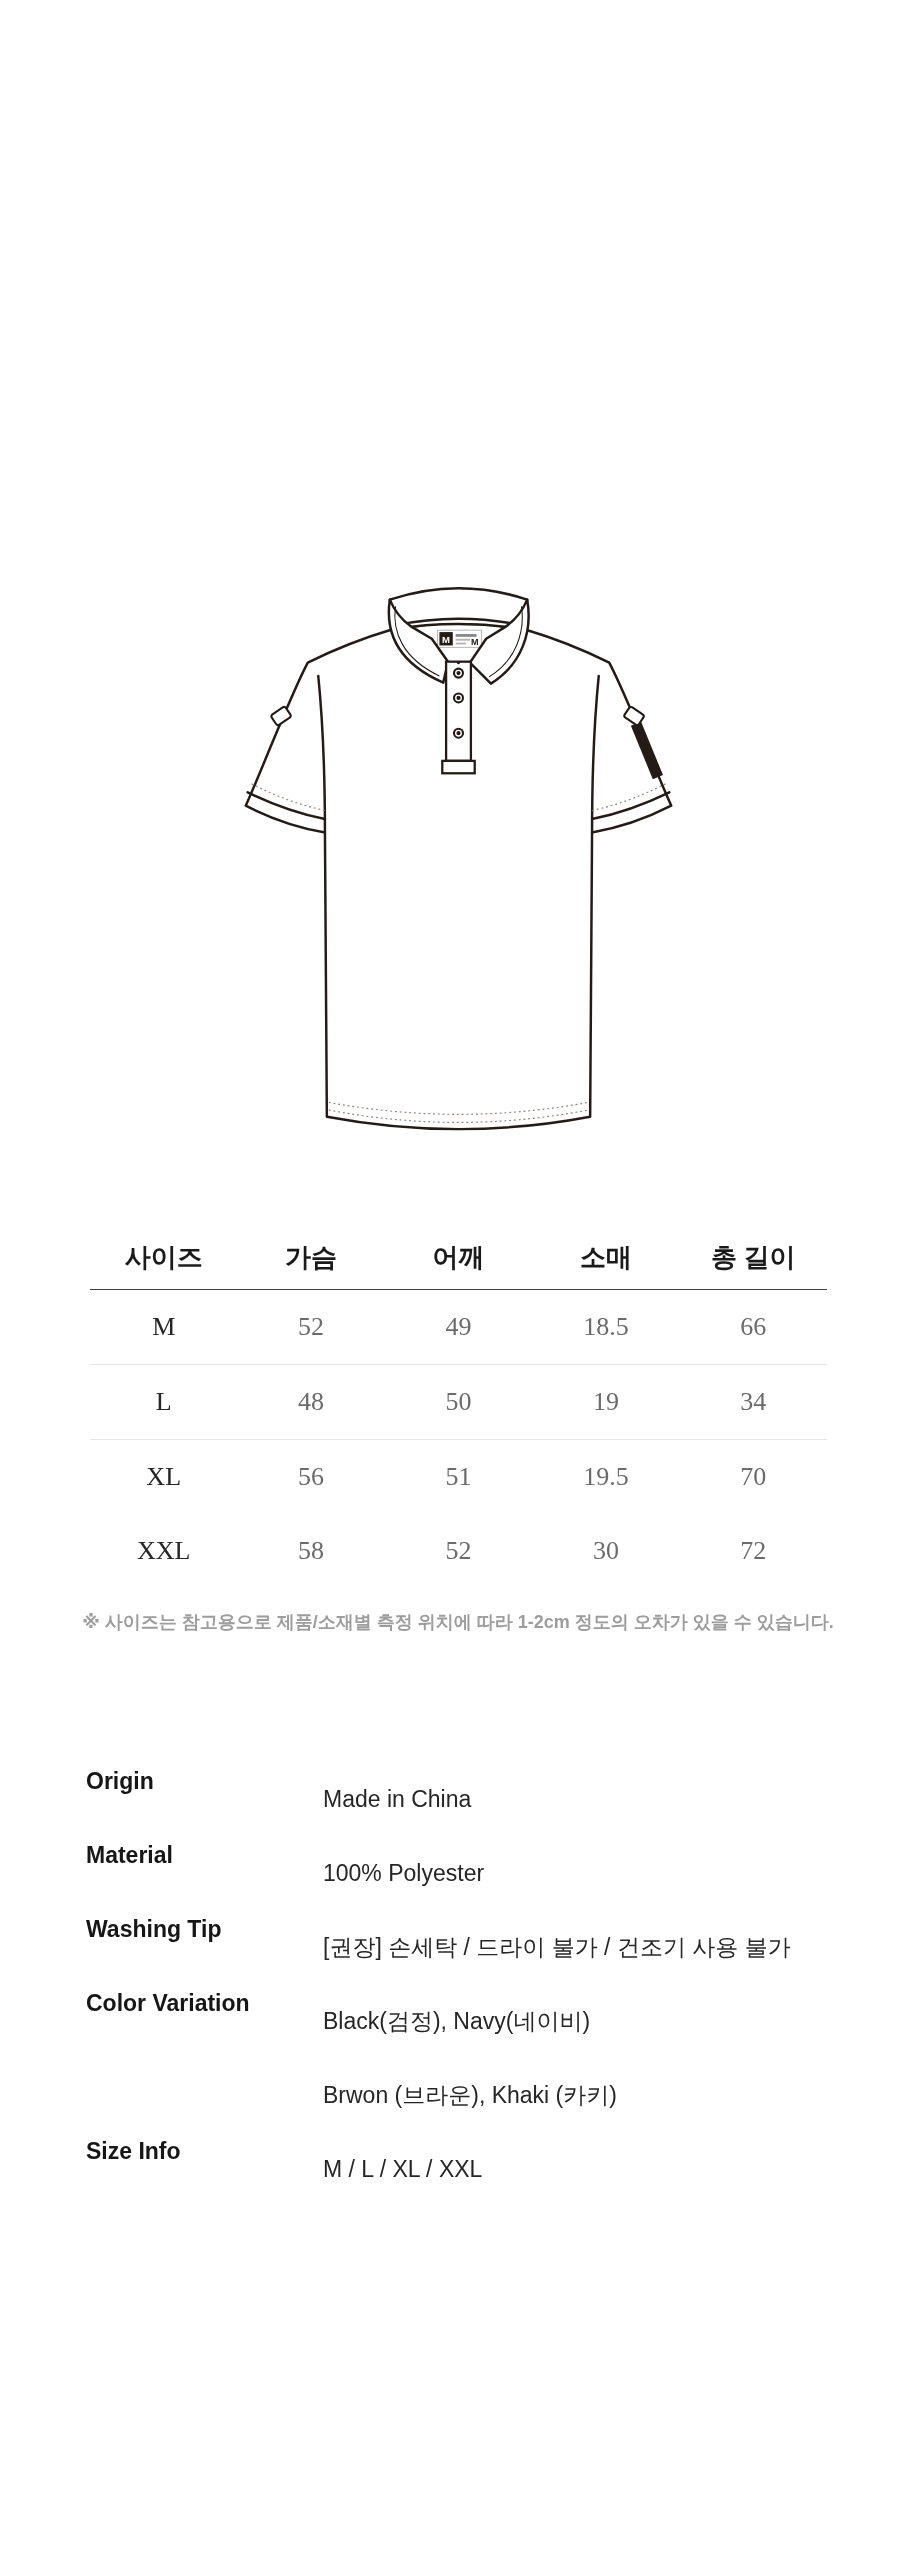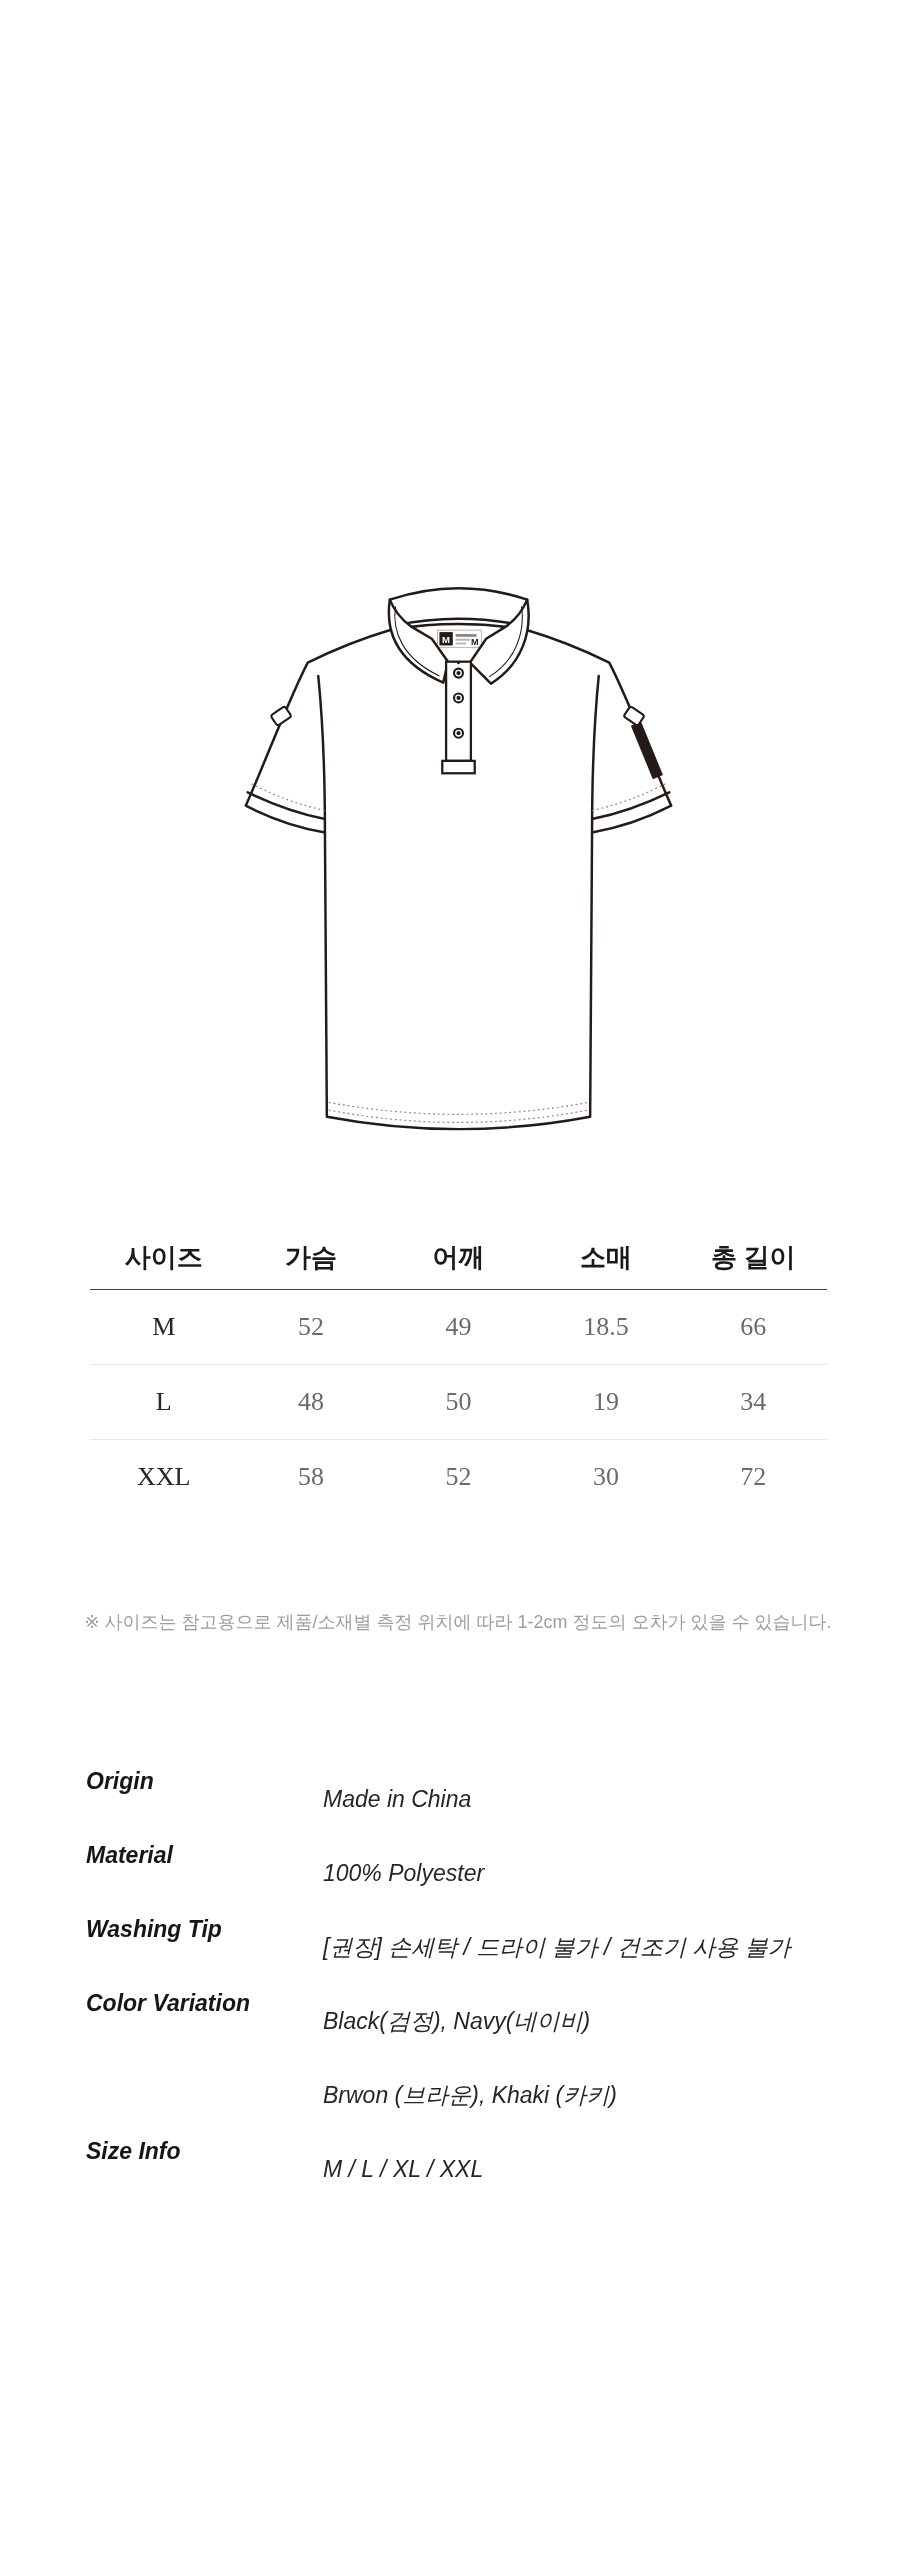--- a/index.html
+++ b/index.html
@@ -13,24 +13,24 @@
   .stitch{stroke:var(--ink,#241b17);fill:none;stroke-width:1.1;}
   .dotted{stroke:#8c8279;fill:none;stroke-width:1.2;stroke-dasharray:2 3;}
 
   
   .size-table{position:absolute;left:90px;top:1225px;width:737px;color:var(--text-dark,#1a1a1a);}
   .trow{display:grid;grid-template-columns:repeat(5,1fr);align-items:center;text-align:center;font-family:Liberation Serif, serif;}
   .thead{height:64px;font-weight:bold;font-size:26px;border-bottom:1.9px solid var(--table-line-dark,#3f3f3f);}
   .tbody{height:74px;font-size:26px;color:var(--text-gray,#6b6b6b);}
   .tbody .size-cell{color:#262626;}
   .tbody.sep{border-bottom:1px solid var(--table-line-light,#e6e6e6);}
-  .note{position:absolute;left:0;top:1591px;width:916px;text-align:center;font-size:18px;line-height:26px;color:var(--note-gray,#9d9d9d);}
+  .note{position:absolute;left:0;top:1591px;width:916px;text-align:center;font-size:18px;line-height:26px;color:var(--note-gray,#9d9d9d);font-weight:bold;}
 
   
-  .info{position:absolute;left:86px;top:1744px;width:754px;font-style:italic;}
+  .info{position:absolute;left:86px;top:1744px;width:754px;}
   .info-row{height:74px;display:grid;grid-template-columns:237px 1fr;align-items:center;}
   .info-label{font-weight:bold;font-size:23px;color:#161616;}
   .info-value{font-size:23px;color:#262626;margin-top:36px;}
 </style>
 </head>
 <body>
 
 <div class="page">
 
   <div class="shirt-wrap">
@@ -112,20 +112,27 @@
       <div>66</div>
     </div>
     <div class="trow tbody sep">
       <div class="size-cell">L</div>
       <div>48</div>
       <div>50</div>
       <div>19</div>
       <div>34</div>
     </div>
     <div class="trow tbody">
+      <div class="size-cell">XL</div>
+      <div>56</div>
+      <div>51</div>
+      <div>19.5</div>
+      <div>70</div>
+    </div>
+    <div class="trow tbody">
       <div class="size-cell">XXL</div>
       <div>58</div>
       <div>52</div>
       <div>30</div>
       <div>72</div>
     </div>
   </div>
 
   <p class="note">※ 사이즈는 참고용으로 제품/소재별 측정 위치에 따라 1-2cm 정도의 오차가 있을 수 있습니다.</p>
 

